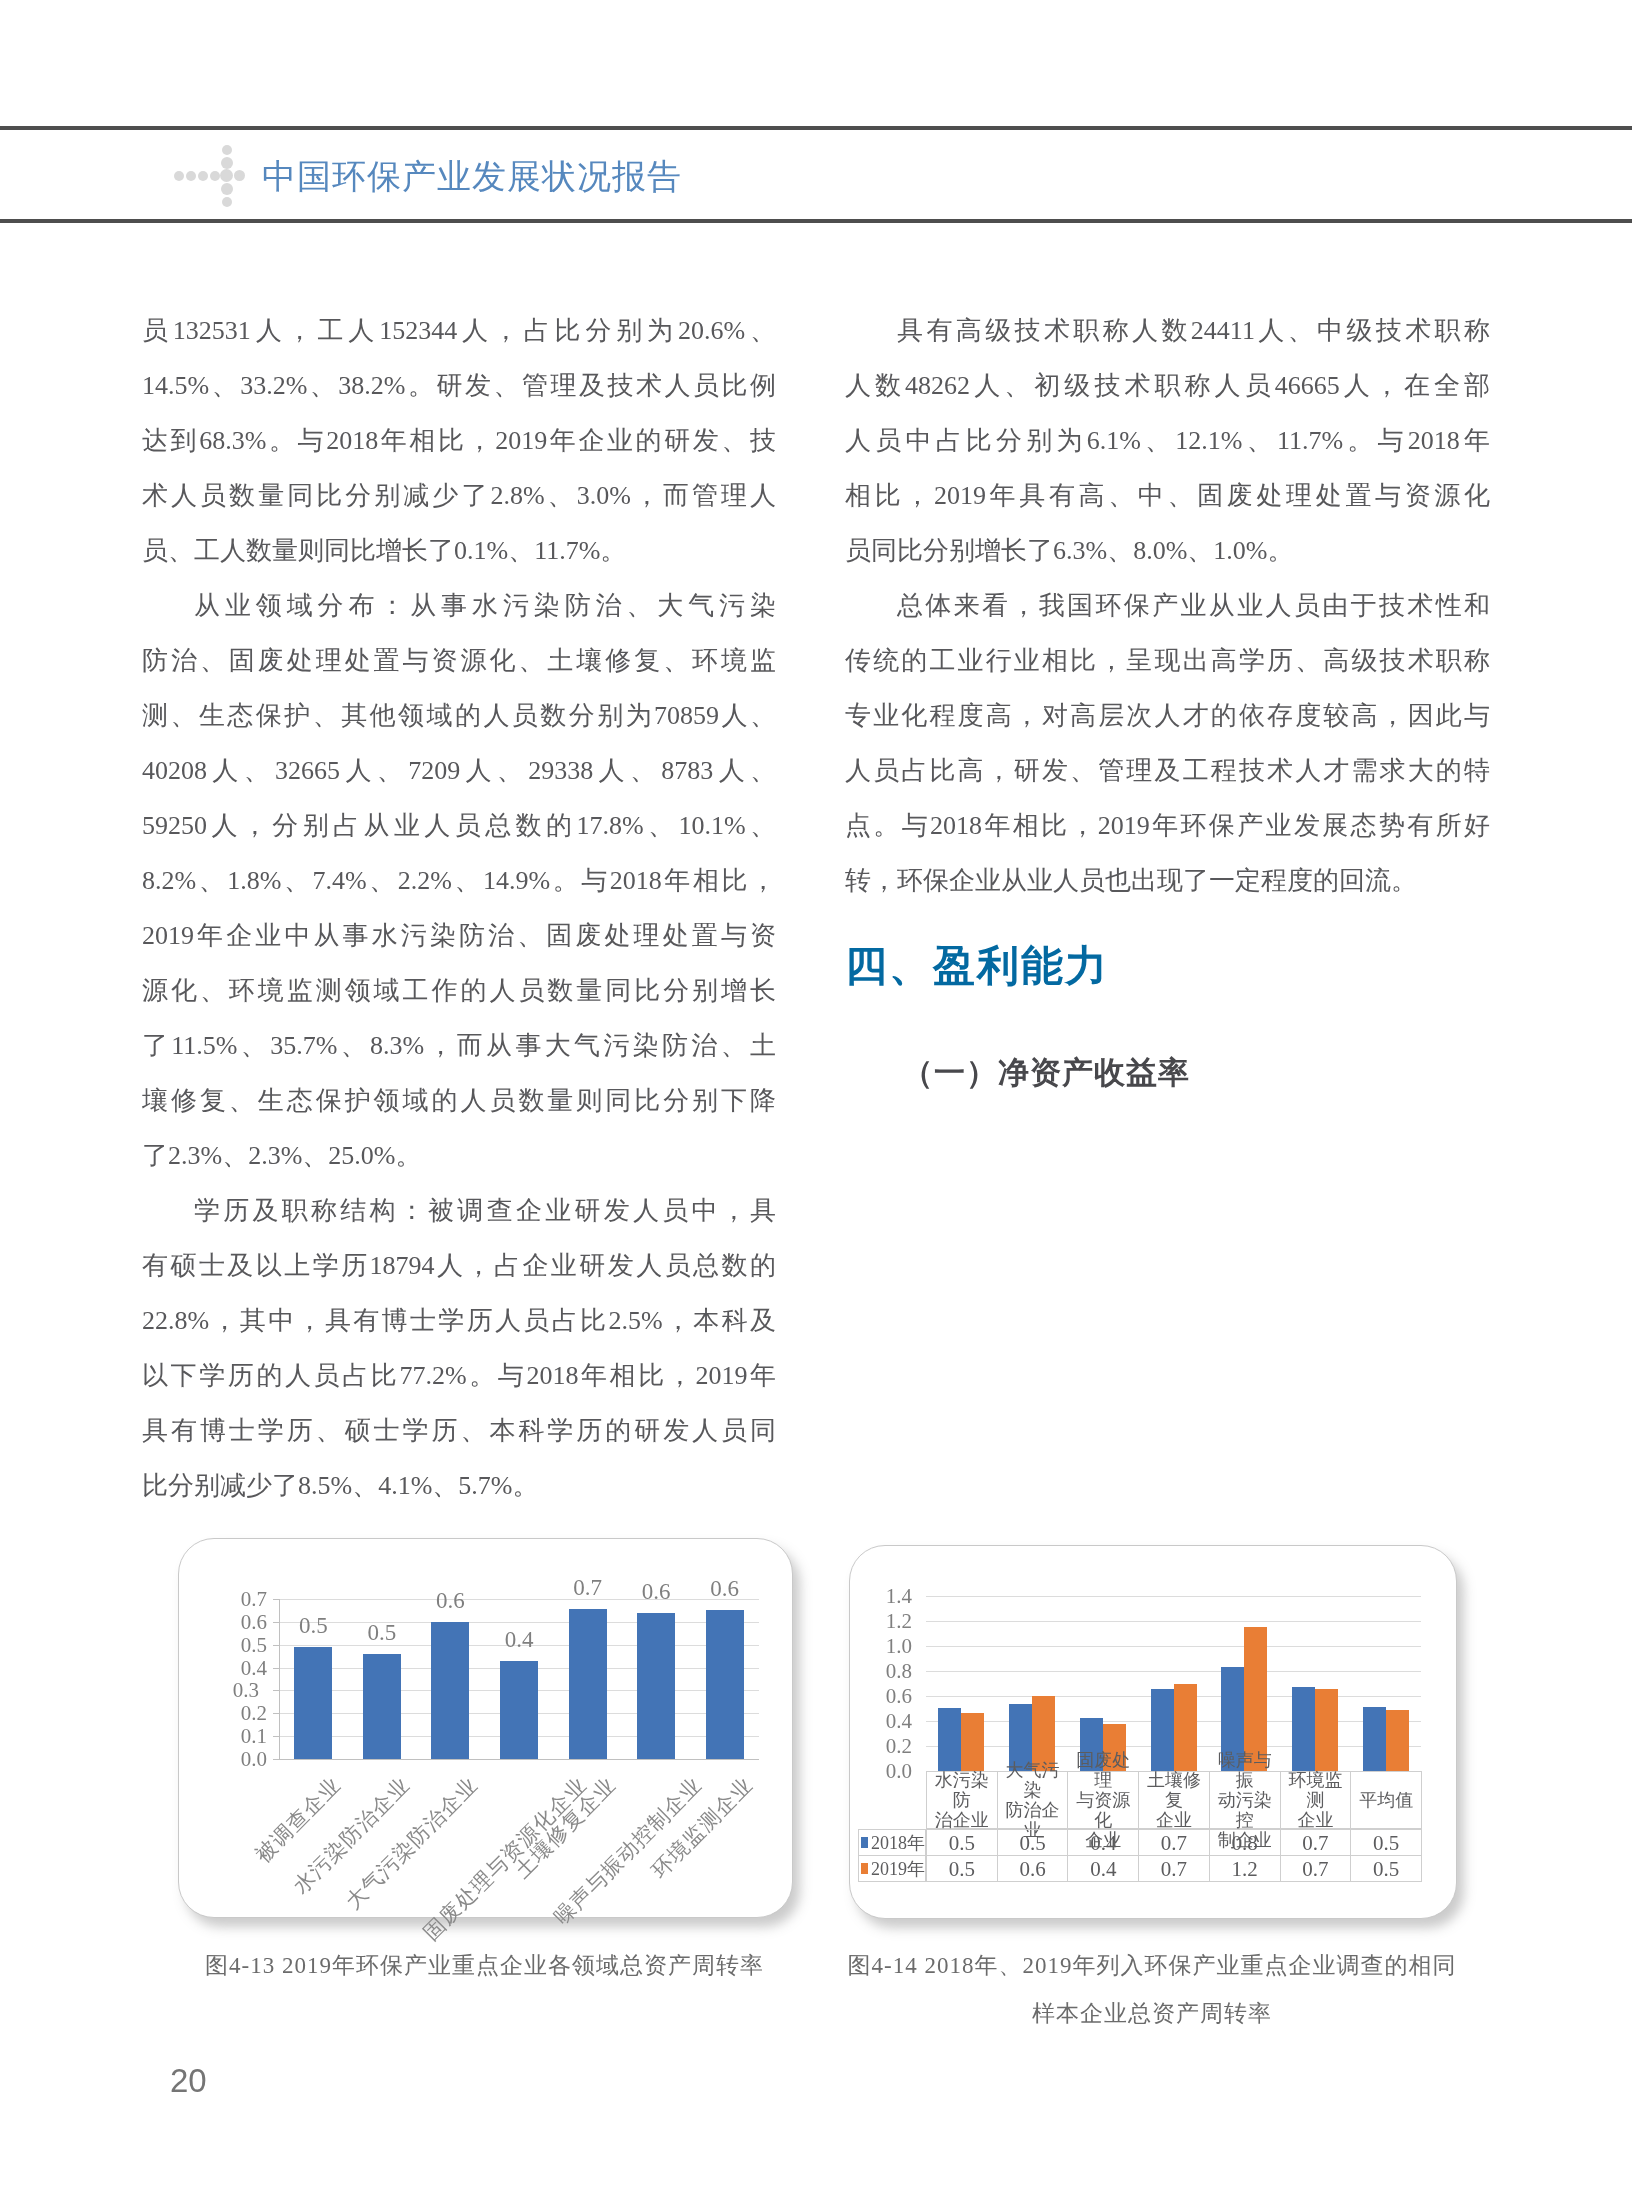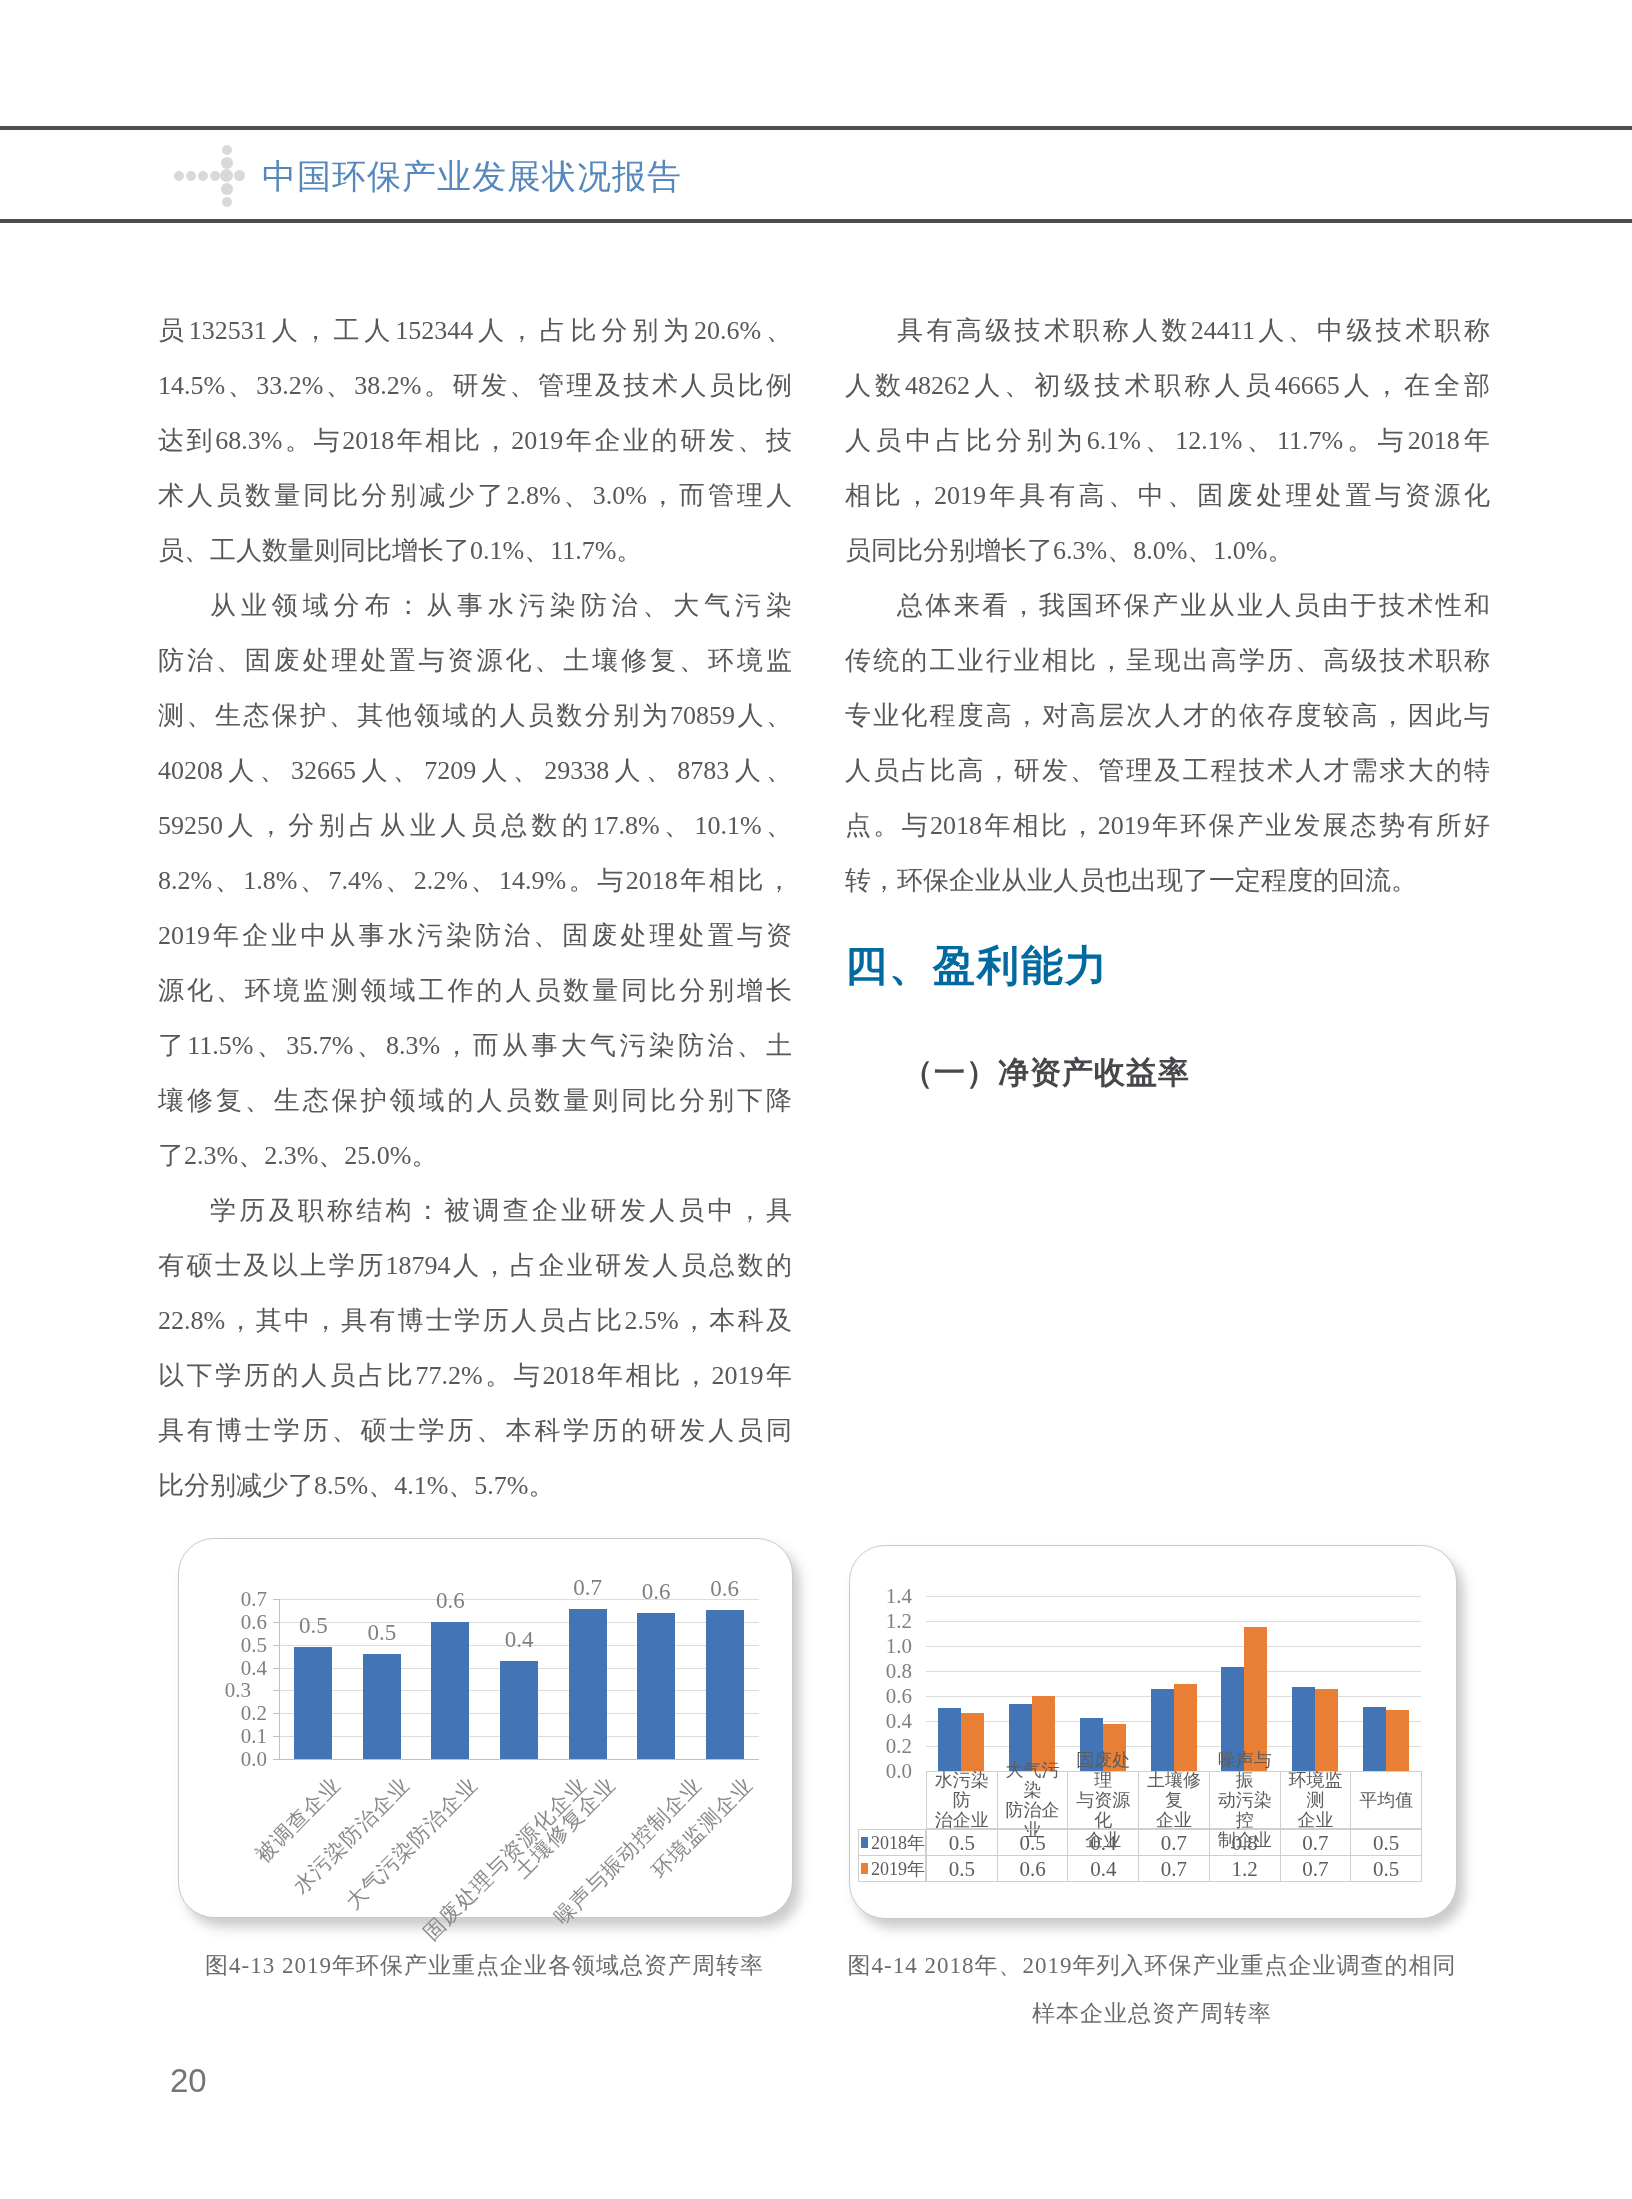--- a/index.html
+++ b/index.html
@@ -10,21 +10,21 @@
   #rule-top { top:126px; }
   #rule-bottom { top:219px; }
 
   .logo-dot { position:absolute; border-radius:50%; background:#d9d9d9; }
 
   .site-title { position:absolute; left:262px; top:154px; height:44px; line-height:44px;
                 font-family:"Liberation Sans","DejaVu Sans",sans-serif;
                 font-size:34px; color:#5688be; letter-spacing:1px; white-space:nowrap; }
 
   .col { position:absolute; font-size:26px; color:#58585b; }
-  #col-left  { left:158px; top:303px; width:634px; }
+  #col-left  { left:142px; top:303px; width:634px; }
   #col-right-top    { left:845px; top:303px; width:645px; }
   #col-right-bottom { left:845px; top:1108px; width:645px; }
   .tline { height:55px; line-height:55px; overflow:hidden; }
   .tline.fl { text-align:justify; text-align-last:justify; }
   .tline.in { text-indent:52px; }
 
   .sec-heading { position:absolute; left:845px; top:938px; font-family:"Liberation Sans","DejaVu Sans",sans-serif;
                  font-weight:700; font-size:42px; color:#0369a1; letter-spacing:2px; }
   .sub-heading { position:absolute; left:902px; top:1052px; font-family:"Liberation Sans","DejaVu Sans",sans-serif;
                  font-weight:700; font-size:31px; color:#48484c; letter-spacing:1px; }
@@ -135,21 +135,21 @@
       <div class="ytick" style="left: 94px; top: 220px;"></div>
       <div class="ylab" style="left: 36px; top: 208px;">0.0</div>
       <div class="gridline" style="left: 100px; top: 197.143px; width: 480px;"></div>
       <div class="ytick" style="left: 94px; top: 197.143px;"></div>
       <div class="ylab" style="left: 36px; top: 185.143px;">0.1</div>
       <div class="gridline" style="left: 100px; top: 174.286px; width: 480px;"></div>
       <div class="ytick" style="left: 94px; top: 174.286px;"></div>
       <div class="ylab" style="left: 36px; top: 162.286px;">0.2</div>
       <div class="gridline" style="left: 100px; top: 151.429px; width: 480px;"></div>
       <div class="ytick" style="left: 94px; top: 151.429px;"></div>
-      <div class="ylab" style="left: 20px; top: 139.429px;">0.3</div>
+      <div class="ylab" style="left: 28px; top: 139.429px;">0.3</div>
       <div class="gridline" style="left: 100px; top: 128.571px; width: 480px;"></div>
       <div class="ytick" style="left: 94px; top: 128.571px;"></div>
       <div class="ylab" style="left: 36px; top: 116.571px;">0.4</div>
       <div class="gridline" style="left: 100px; top: 105.714px; width: 480px;"></div>
       <div class="ytick" style="left: 94px; top: 105.714px;"></div>
       <div class="ylab" style="left: 36px; top: 93.7143px;">0.5</div>
       <div class="gridline" style="left: 100px; top: 82.8571px; width: 480px;"></div>
       <div class="ytick" style="left: 94px; top: 82.8571px;"></div>
       <div class="ylab" style="left: 36px; top: 70.8571px;">0.6</div>
       <div class="gridline" style="left: 100px; top: 60px; width: 480px;"></div>

